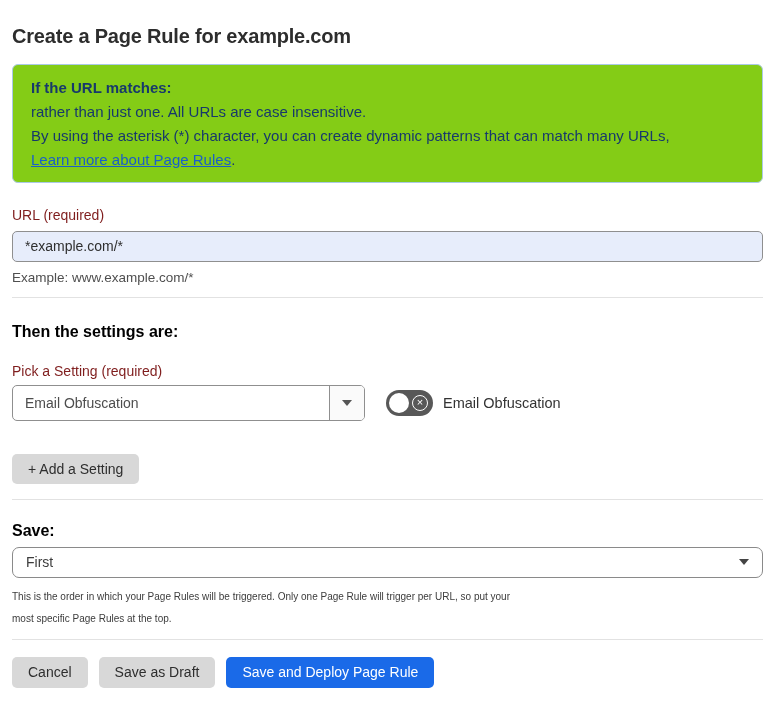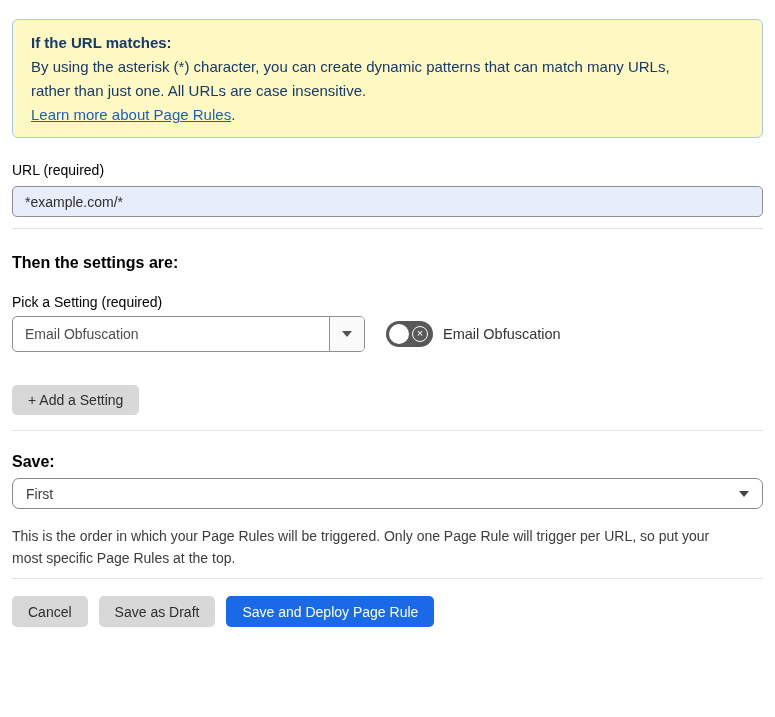--- a/index.html
+++ b/index.html
@@ -17,40 +17,40 @@
   .page-title {
     font-size: 20px;
     line-height: 28px;
     font-weight: 700;
     color: #2d2d2d;
     letter-spacing: -0.2px;
   }
 
   .info-box {
     margin-top: 10px;
-    background: #fef9c3;
+    background: #84cc16;
     border: 1px solid #abc9e6;
     border-radius: 6px;
     padding: 11px 18px 10px 18px;
     color: #17396b;
     font-size: 15px;
     line-height: 24px;
   }
   .info-box .info-heading { font-weight: 700; }
   .info-link {
     color: #1a5fc8;
     text-decoration: underline;
     cursor: pointer;
   }
 
   .field-label {
     margin-top: 24px;
     font-size: 14px;
     line-height: 17px;
-    color: #000000;
+    color: #7f1d1d;
   }
 
   .url-input {
     display: block;
     margin-top: 7px;
     width: 751px;
     height: 31px;
     background: #e7edfb;
     border: 1px solid #8f8f8f;
     border-radius: 5px;
@@ -193,47 +193,49 @@
     border-radius: 7px;
     background: #ffffff;
     padding: 0 13px;
     font-size: 14px;
     color: #3c3c3c;
     cursor: pointer;
   }
   .order-select-box .tri-down { margin-left: auto; border-top-color: #444444; }
 
   .order-helper {
-    margin-top: 16px;
-    font-size: 14px;
+    margin-top: 8px;
+    font-size: 10px;
     line-height: 22px;
     color: #3c3c3c;
   }
 
   .footer-buttons {
     margin-top: 17px;
     display: flex;
     gap: 11px;
   }
 </style>
 </head>
 <body>
 
 <div class="container">
 
+  <h1 class="page-title">Create a Page Rule for example.com</h1>
 
   <div class="info-box">
     <div class="info-heading">If the URL matches:</div>
+    <div>rather than just one. All URLs are case insensitive.</div>
     <div>By using the asterisk (*) character, you can create dynamic patterns that can match many URLs,</div>
-    <div>rather than just one. All URLs are case insensitive.</div>
     <div><a class="info-link">Learn more about Page Rules</a><span>.</span></div>
   </div>
 
   <div class="field-label">URL (required)</div>
   <input class="url-input" type="text" value="*example.com/*" style="">
+  <div class="helper-text">Example: www.example.com/*</div>
 
   <hr class="divider divider-1">
 
   <div class="section-heading">Then the settings are:</div>
 
   <div class="field-label picker">Pick a Setting (required)</div>
 
   <div class="setting-row">
     <div class="setting-select">
       <div class="select-value">Email Obfuscation</div>

